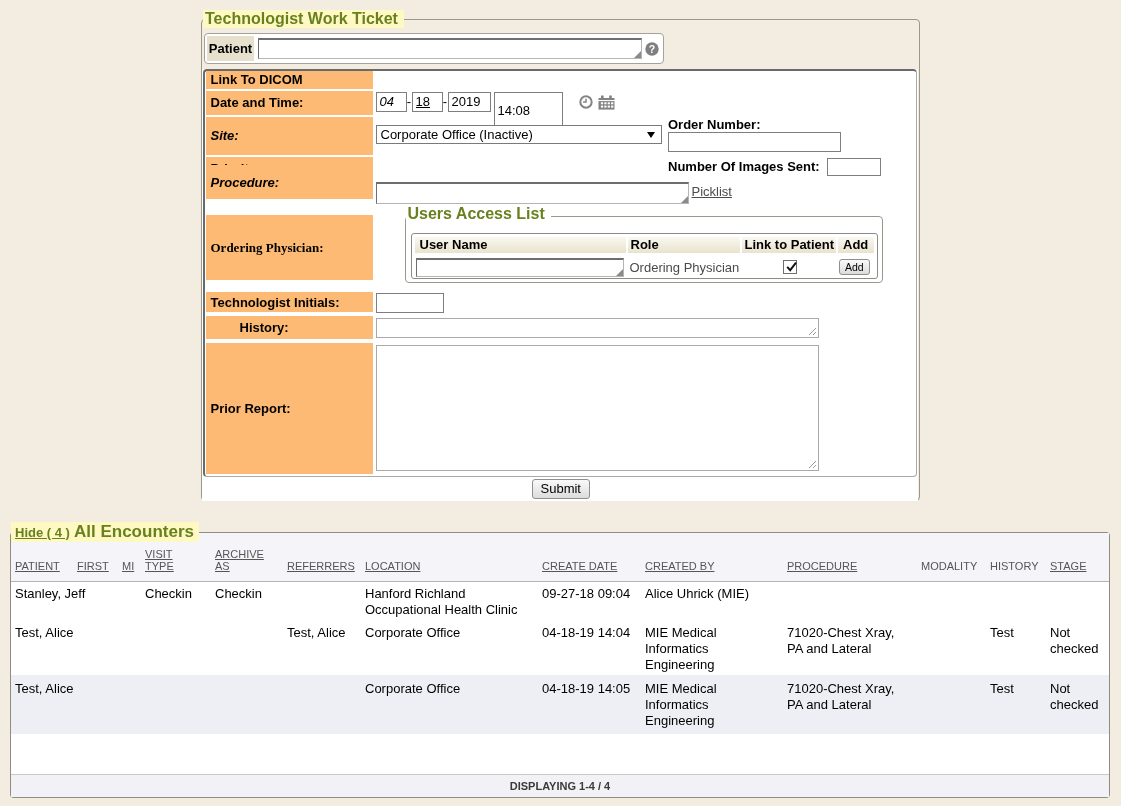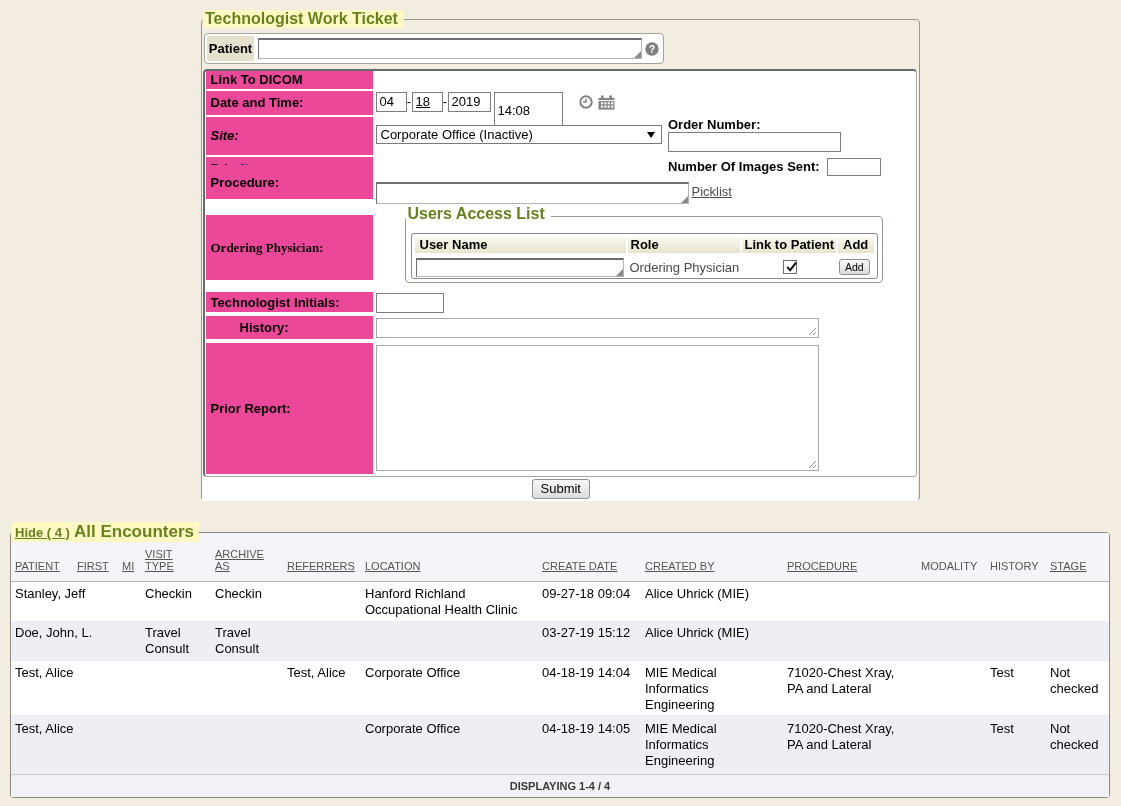--- a/index.html
+++ b/index.html
@@ -12,21 +12,21 @@
 .abs { position:absolute; }
 .bold { font-weight:bold; }
 .leg { position:absolute; color:#68801E; font-weight:bold; white-space:nowrap; background:#fef9c3; z-index:6; }
 
 input.tb, textarea.tb {
   position:absolute; font-family:"Liberation Sans", sans-serif; font-size:13px;
   border:1px solid #7e7e7e; background:#fff; padding:1px 3px; color:#000; resize:none; overflow:hidden;
 }
 textarea.ins { border-color:#6e6e6e #b5b5b5 #b5b5b5 #6e6e6e; border-width:2px 1px 1px 1px; }
 .grip { position:absolute; width:0; height:0; border-style:solid; border-width:0 0 7px 7px; border-color:transparent transparent #8a8a8a transparent; }
-.lblcell { position:absolute; left:205.5px; width:167.5px; background:#ec4899; font-weight:bold;
+.lblcell { position:absolute; left:205.5px; width:167.5px; background:#fdba74; font-weight:bold;
   display:flex; align-items:center; padding-left:5px; }
 button.btn {
   position:absolute; font-family:"Liberation Sans", sans-serif; font-size:13px;
   background:linear-gradient(#f9f9f9,#dcdcdc); border:1px solid #8f8f8f; border-radius:3px; color:#000;
 }
 a.glink { color:#4d4d4d; }
 </style>
 </head>
 <body>
 
@@ -42,27 +42,27 @@
     <text x="7" y="11" font-size="10.5" font-weight="bold" fill="#fff" text-anchor="middle" font-family="Liberation Sans, sans-serif">?</text>
   </svg>
 
 <div class="abs" style="left:202px;top:69px;width:716px;height:431.5px;background:#fff;"></div>
 <div class="abs" style="left:203px;top:69px;width:714px;height:408px;border-style:solid;border-color:#6a6a6a #a9a9a9 #a9a9a9 #6a6a6a;border-width:2px 1.5px 1.5px 2px;border-radius:4px;background:#fff;"></div>
 
 <div class="lblcell" style="top:71px;height:17.5px;">Link To DICOM</div>
 <div class="lblcell" style="top:91px;height:23.5px;">Date and Time:</div>
 <div class="lblcell" style="top:117px;height:37.5px;font-style:italic;">Site:</div>
 <div class="lblcell" style="top:157px;height:22px;">Priority:</div>
-<div class="lblcell" style="top:165px;height:34px;">Procedure:</div>
+<div class="lblcell" style="top:165px;height:34px;font-style:italic;">Procedure:</div>
 <div class="lblcell" style="top:215px;height:65px;font-family:Liberation Serif, serif;">Ordering Physician:</div>
 <div class="lblcell" style="top:292px;height:20px;">Technologist Initials:</div>
 <div class="lblcell" style="top:316px;height:23px;padding-left:34px;">History:</div>
 <div class="lblcell" style="top:343px;height:131px;">Prior Report:</div>
 
-<input class="tb" style="left: 375.5px; top: 92px; width: 31px; height: 19.5px;" value="04">
+<input class="tb" style="left: 375.5px; top: 92px; width: 31px; height: 19.5px; font-style: italic;" value="04">
 <div class="abs" style="left:406.5px;top:92px;width:5px;text-align:center;line-height:19px;">-</div>
 <input class="tb" style="left: 411.5px; top: 92px; width: 31px; height: 19.5px; text-decoration: underline;" value="18">
 <div class="abs" style="left:442.5px;top:92px;width:5px;text-align:center;line-height:19px;">-</div>
 <input class="tb" style="left: 447.5px; top: 92px; width: 43px; height: 19.5px;" value="2019">
 <input class="tb" style="left: 493.5px; top: 92px; width: 69px; height: 37px;" value="14:08">
 <svg class="abs" style="left:578.5px;top:95px;" width="14" height="14" viewBox="0 0 14 14">
     <circle cx="7" cy="7" r="5.7" fill="none" stroke="#848484" stroke-width="2"></circle>
     <path d="M7 3.8 L7 7 L4.1 7" fill="none" stroke="#848484" stroke-width="1.5"></path>
   </svg>
 <svg class="abs" style="left:597.5px;top:94.5px;" width="17" height="15" viewBox="0 0 17 15">
@@ -170,35 +170,20 @@
         <td>Checkin</td>
         <td></td>
     <td>Hanford Richland Occupational Health Clinic</td>
         <td class="nw">09-27-18 09:04</td>
     <td class="nw">Alice Uhrick (MIE)</td>
         <td></td>
         <td></td>
         <td></td>
         <td></td>
   </tr>
-  <tr class="r2 alt">
-    <td class="nw">Doe, John, L.</td>
-        <td></td>
-        <td></td>
-        <td>Travel Consult</td>
-        <td>Travel Consult</td>
-        <td></td>
-    <td></td>
-        <td class="nw">03-27-19 15:12</td>
-        <td class="nw">Alice Uhrick (MIE)</td>
-        <td></td>
-        <td></td>
-        <td></td>
-        <td></td>
-  </tr>
   <tr class="r3">
     <td class="nw">Test, Alice</td>
         <td></td>
         <td></td>
         <td></td>
         <td></td>
         <td class="nw">Test, Alice</td>
     <td>Corporate Office</td>
         <td class="nw">04-18-19 14:04</td>
         <td>MIE Medical Informatics Engineering</td>

